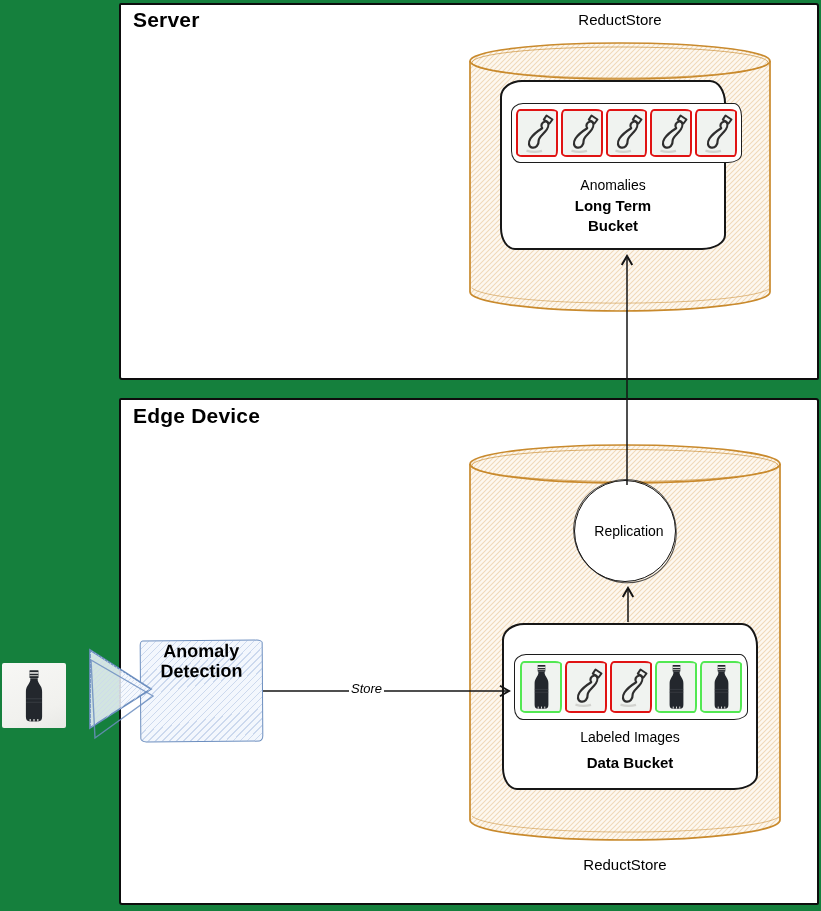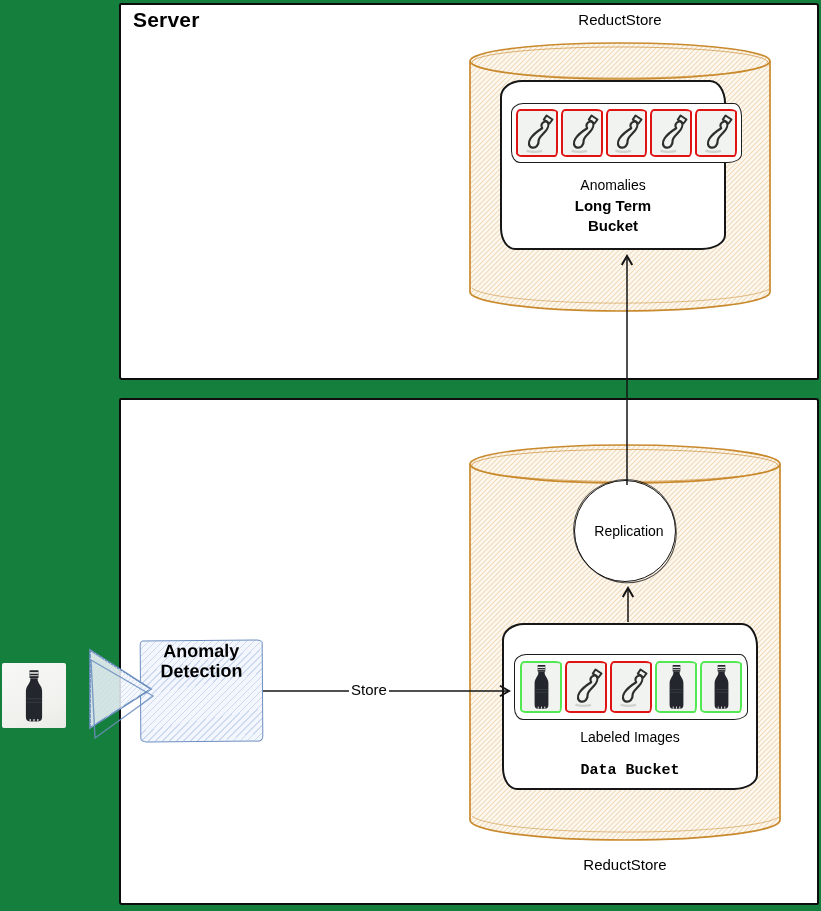--- a/index.html
+++ b/index.html
@@ -85,21 +85,21 @@
   
   .photo{
     position:absolute;background:linear-gradient(160deg,#f7f7f5 0%,#f1f1ee 70%,#e9e9e6 100%);
     display:flex;align-items:center;justify-content:center;
     border-radius:2px;z-index:2;
   }
 
   
   .edge-label{
     position:absolute;background:#ffffff;padding:0 2px;
-    font-size:15px;z-index:21;
+    font-size:13px;z-index:21;font-style:italic;
   }
 
   #overlay{position:absolute;left:0;top:0;z-index:20;pointer-events:none;}
   #overlay line{stroke:#141414;stroke-width:1.5;}
 
   svg.deco{position:absolute;overflow:visible;}
   .z5{z-index:5;}
   .label-center{text-align:center;font-weight:normal;font-size:15px;position:absolute;}
 </style>
 </head>
@@ -175,20 +175,21 @@
             <use href="#sym-anomaly"></use>
           </svg>
 
       </div>
     </div>
     <div class="bucket-caption" style="top:94px;">Anomalies</div>
     <div class="bucket-name" style="top:114px;"><span style="display:inline-block;width:105px;">Long Term Bucket</span></div>
   </div>
 
   <div class="group-box" style="left:119px;top:398px;width:700px;height:507px;"></div>
+  <div class="group-title" style="left:133px;top:404px;">Edge Device</div>
 
   <svg class="cyl" style="left:468px;top:443px;z-index:2;" width="314" height="402">
     <defs>
       <pattern id="hatchB" width="5" height="5" patternUnits="userSpaceOnUse">
         <path d="M-1 1 L1 -1 M0 5 L5 0 M4 6 L6 4" stroke="var(--cylinder-hatch)" stroke-width="1.1"></path>
       </pattern>
     </defs>
     <path d="M2 21 A155 19 0 0 1 312 21 L312 377 A155 20 0 0 1 2 377 Z" fill="var(--cylinder-fill)"></path>
     <path d="M2 21 A155 19 0 0 1 312 21 L312 377 A155 20 0 0 1 2 377 Z" fill="url(#hatchB)"></path>
     <ellipse cx="157" cy="21" rx="155" ry="19" fill="none" stroke="var(--cylinder-stroke)" stroke-width="1.7"></ellipse>
@@ -228,21 +229,21 @@
           </svg>
       </div>
       <div class="cell normal" style="width:42px;height:52px;">
 
         <svg class="bottle-normal" width="23" height="46">
             <use href="#sym-normal"></use>
           </svg>
       </div>
     </div>
     <div class="bucket-caption" style="top:103px;">Labeled Images</div>
-    <div class="bucket-name" style="top:136px;font-family:Liberation Mono, monospace;">Data Bucket</div>
+    <div class="bucket-name" style="top:128px;">Data Bucket</div>
   </div>
 
   <div class="label-center" style="left:468px;top:856px;width:314px;">ReductStore</div>
 
   <div class="photo" style="left:2px;top:663px;width:64px;height:65px;">
     <svg width="28" height="54">
         <use href="#sym-normal" width="28" height="54"></use>
       </svg>
   </div>
 

